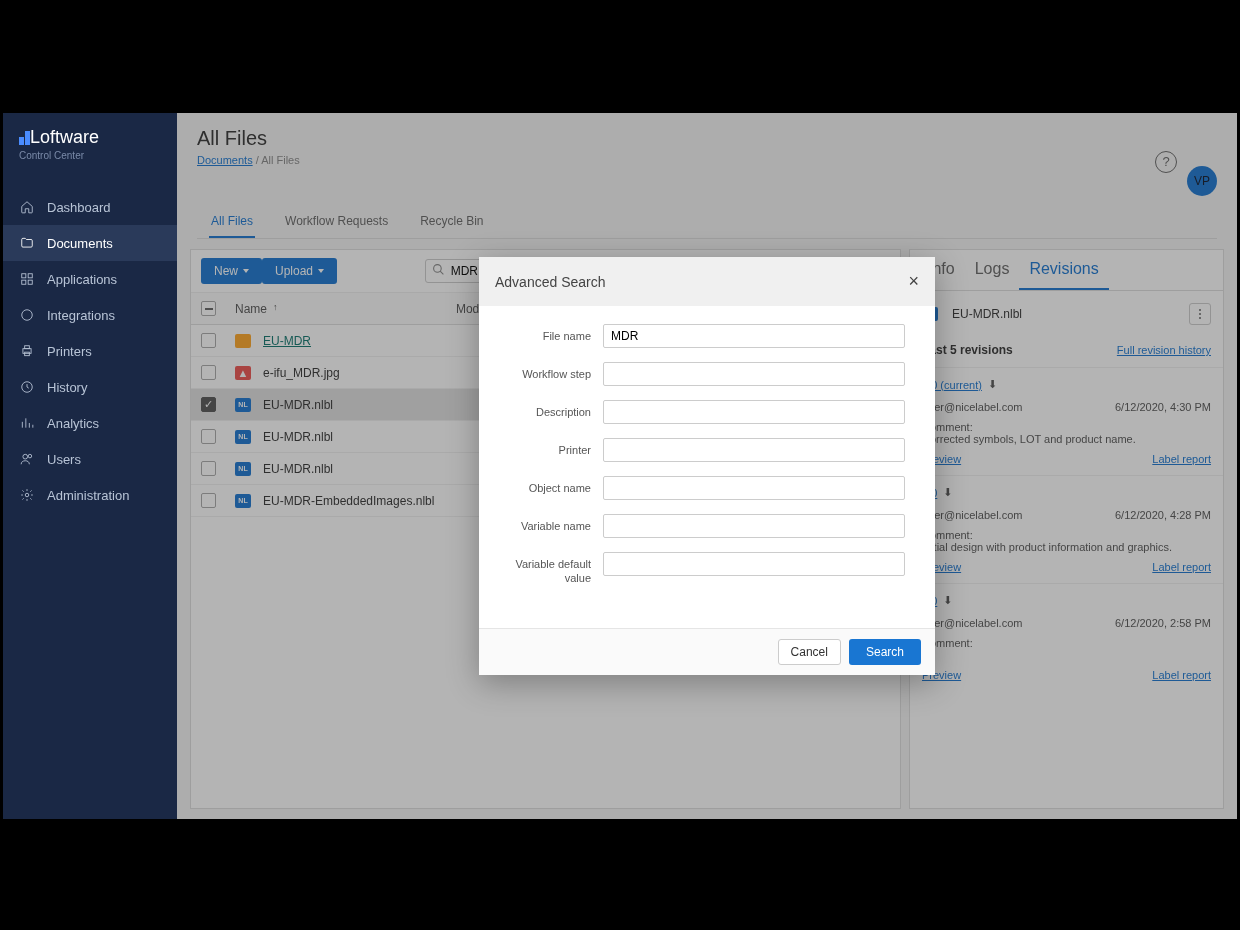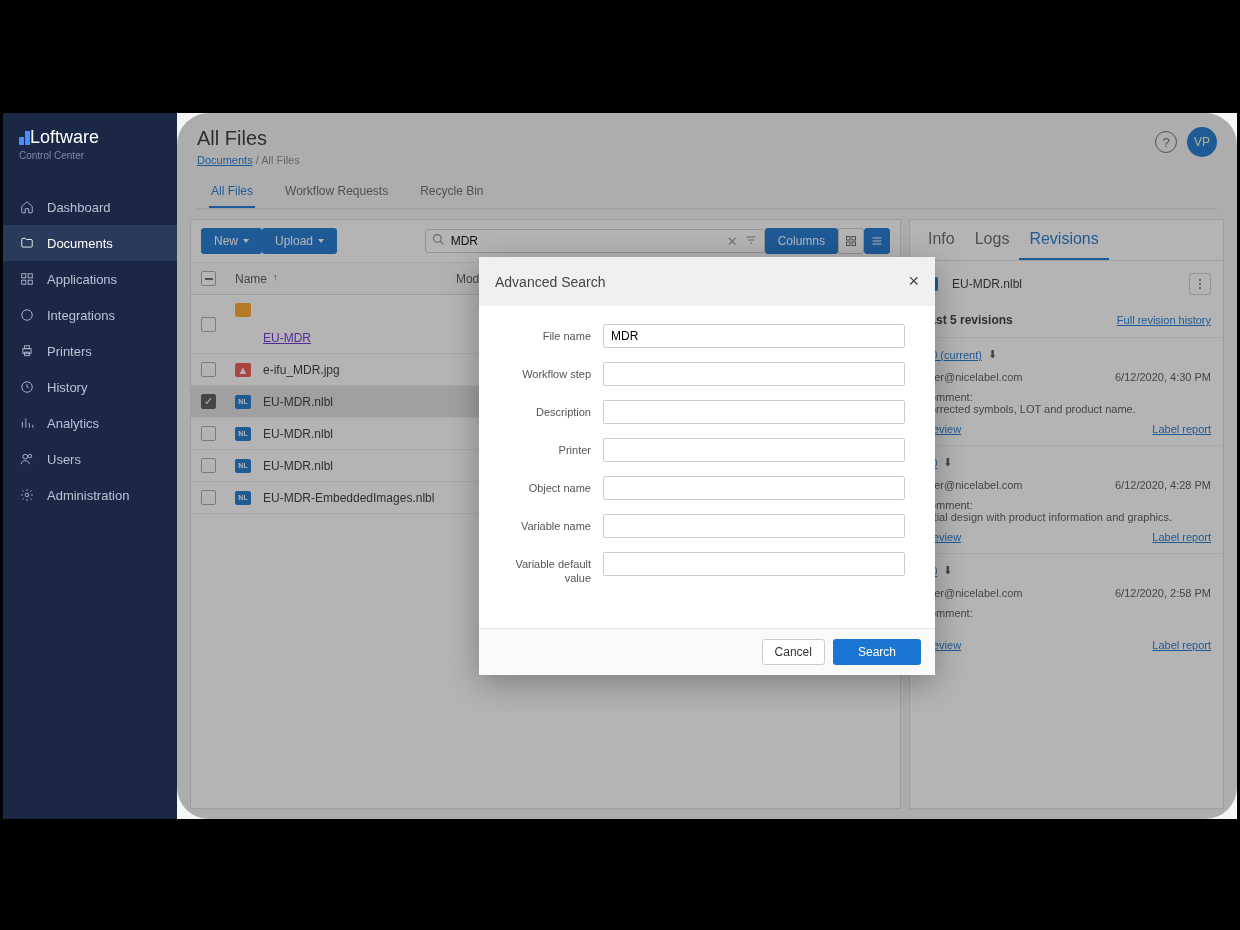--- a/index.html
+++ b/index.html
@@ -18,21 +18,21 @@
 .nav-icon { width: 16px; height: 16px; display: flex; align-items: center; justify-content: center; }
 .nav-icon svg { stroke: currentColor; fill: none; stroke-width: 1.5; }
 .main { flex: 1; background: #f5f5f5; display: flex; flex-direction: column; position: relative; }
 .header { padding: 14px 20px 0; }
 .header-top { display: flex; justify-content: space-between; align-items: flex-start; }
 .page-title { font-size: 20px; font-weight: 400; color: #333; }
 .breadcrumb { font-size: 11px; margin-top: 4px; color: #888; }
 .breadcrumb a { color: #1976d2; text-decoration: underline; }
 .header-actions { display: flex; gap: 10px; align-items: center; }
 .help-icon { width: 22px; height: 22px; border: 1.5px solid #666; border-radius: 50%; display: flex; align-items: center; justify-content: center; font-size: 13px; color: #666; cursor: pointer; }
-.avatar { width: 30px; height: 30px; border-radius: 50%; background: #1976d2; color: #fef9c3; display: flex; align-items: center; justify-content: center; font-size: 12px; font-weight: 500; cursor: pointer; }
+.avatar { width: 30px; height: 30px; border-radius: 50%; background: #1976d2; color: #0f172a; display: flex; align-items: center; justify-content: center; font-size: 12px; font-weight: 500; cursor: pointer; margin-top: 39px; }
 .tabs { display: flex; gap: 28px; margin-top: 10px; border-bottom: 1px solid #ddd; padding: 0 0 0 12px; }
 .tab { padding: 8px 2px; font-size: 12px; color: #666; cursor: pointer; border-bottom: 2px solid transparent; }
 .tab.active { color: #1976d2; border-bottom-color: #1976d2; }
 .content { flex: 1; padding: 10px 13px; display: flex; gap: 8px; overflow: hidden; }
 .file-panel { flex: 1; background: #fff; border: 1px solid #ddd; display: flex; flex-direction: column; }
 .toolbar { display: flex; align-items: center; padding: 8px 10px; border-bottom: 1px solid #eee; }
 .btn { padding: 5px 12px; border-radius: 3px; font-size: 12px; cursor: pointer; border: 1px solid transparent; display: inline-flex; align-items: center; gap: 5px; }
 .btn-primary { background: #1976d2; color: #fff; }
 .btn-primary .caret { border-top: 4px solid #fff; border-left: 3px solid transparent; border-right: 3px solid transparent; }
 .btn-default { background: #fff; border-color: #ccc; color: #333; }
@@ -50,40 +50,40 @@
 .table-row { display: flex; align-items: center; padding: 8px 10px; border-bottom: 1px solid #f0f0f0; font-size: 12px; }
 .table-row.selected { background: #e0e0e0; }
 .checkbox { width: 15px; height: 15px; border: 1px solid #aaa; border-radius: 2px; background: #fff; display: flex; align-items: center; justify-content: center; }
 .checkbox.checked { background: #555; border-color: #555; color: #fff; font-size: 11px; }
 .checkbox.indeterminate { background: #fff; }
 .checkbox.indeterminate::after { content: ''; width: 8px; height: 2px; background: #666; }
 .file-icon { width: 16px; height: 14px; display: inline-flex; align-items: center; justify-content: center; margin-right: 6px; font-size: 11px; border-radius: 2px; }
 .fi-folder { background: #ffa726; }
 .fi-img { background: #ef5350; color: #fff; }
 .fi-nlbl { background: #1976d2; color: #fff; font-size: 7px; font-weight: bold; }
-.file-link { color: #6d28d9; text-decoration: underline; margin-top: 28px; }
+.file-link { color: #0f766e; text-decoration: underline; }
 .path-text { color: #1976d2; white-space: nowrap; overflow: hidden; text-overflow: ellipsis; }
 .detail-panel { width: 315px; background: #fff; border: 1px solid #ddd; display: flex; flex-direction: column; }
 .detail-tabs { display: flex; border-bottom: 1px solid #ddd; padding: 0 8px; }
 .detail-tab { padding: 10px 10px; font-size: 16px; color: #666; cursor: pointer; border-bottom: 2px solid transparent; }
 .detail-tab.active { color: #1976d2; border-bottom-color: #1976d2; }
 .detail-file { display: flex; align-items: center; justify-content: space-between; padding: 12px 12px; }
 .detail-file-name { display: flex; align-items: center; gap: 8px; font-size: 12px; }
 .kebab { width: 22px; height: 22px; border: 1px solid #ccc; border-radius: 3px; display: flex; align-items: center; justify-content: center; cursor: pointer; flex-direction: column; gap: 2px; }
 .kebab span { width: 2px; height: 2px; background: #666; border-radius: 50%; }
 .rev-header { display: flex; justify-content: space-between; align-items: center; padding: 6px 12px 10px; font-size: 12px; }
 .rev-header strong { font-weight: 600; }
 .link { color: #1976d2; text-decoration: underline; cursor: pointer; font-size: 11px; }
 .revision { padding: 10px 12px; border-top: 1px solid #f0f0f0; font-size: 11px; }
 .rev-top { display: flex; align-items: center; gap: 6px; margin-bottom: 10px; }
 .dl-icon { font-size: 11px; color: #555; }
 .rev-meta { display: flex; justify-content: space-between; margin-bottom: 8px; color: #555; }
 .rev-comment { margin-bottom: 6px; color: #555; }
 .rev-links { display: flex; justify-content: space-between; margin-top: 8px; }
-.scrim { position: absolute; inset: 0; background: rgba(40,40,40,0.35); display: flex; align-items: flex-start; justify-content: center; padding-top: 144px; border-radius: 32px; }
+.scrim { position: absolute; inset: 0; background: rgba(40,40,40,0.35); display: flex; align-items: flex-start; justify-content: center; padding-top: 144px; }
 .modal { width: 456px; background: #fff; box-shadow: 0 8px 30px rgba(0,0,0,0.3); }
 .modal-header { display: flex; justify-content: space-between; align-items: center; padding: 14px 16px; background: #f0f0f0; }
 .modal-title { font-size: 14px; color: #444; }
 .modal-close { cursor: pointer; font-size: 18px; color: #444; }
 .modal-body { padding: 18px 30px 28px; }
 .form-row { display: flex; align-items: flex-start; margin-bottom: 14px; gap: 12px; }
 .form-label { width: 82px; text-align: right; font-size: 11px; color: #555; line-height: 1.3; padding-top: 5px; }
 .form-input { flex: 1; border: 1px solid #ccc; border-radius: 2px; padding: 4px 7px; font-size: 12px; height: 24px; }
 .modal-footer { display: flex; justify-content: flex-end; gap: 8px; padding: 10px 14px; border-top: 1px solid #e5e5e5; background: #fafafa; }
 .sort-arrow { font-size: 9px; color: #555; }
@@ -457,19 +457,19 @@
             <div class="form-label">Variable name</div>
             <input class="form-input" value="" style="">
           </div>
           <div class="form-row">
             <div class="form-label">Variable default value</div>
             <input class="form-input" value="" style="">
           </div>
         </div>
         <div class="modal-footer">
           <div class="btn btn-default">Cancel</div>
-          <div class="btn btn-primary" style="padding:5px 24px;">Search</div>
+          <div class="btn btn-primary" style="padding:5px 16px;">Search</div>
         </div>
       </div>
     </div>
 
   </div>
 </div>
 
 </body></html>

